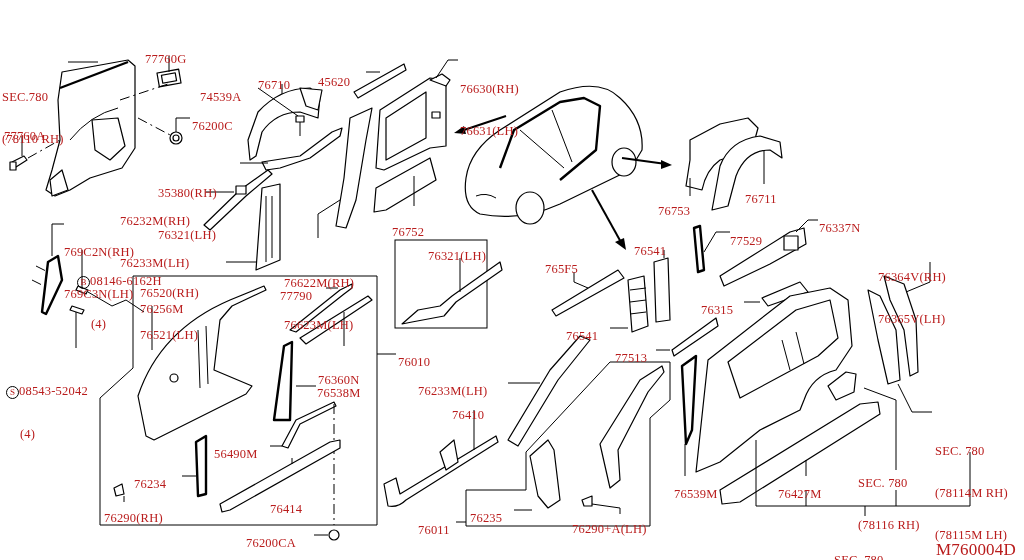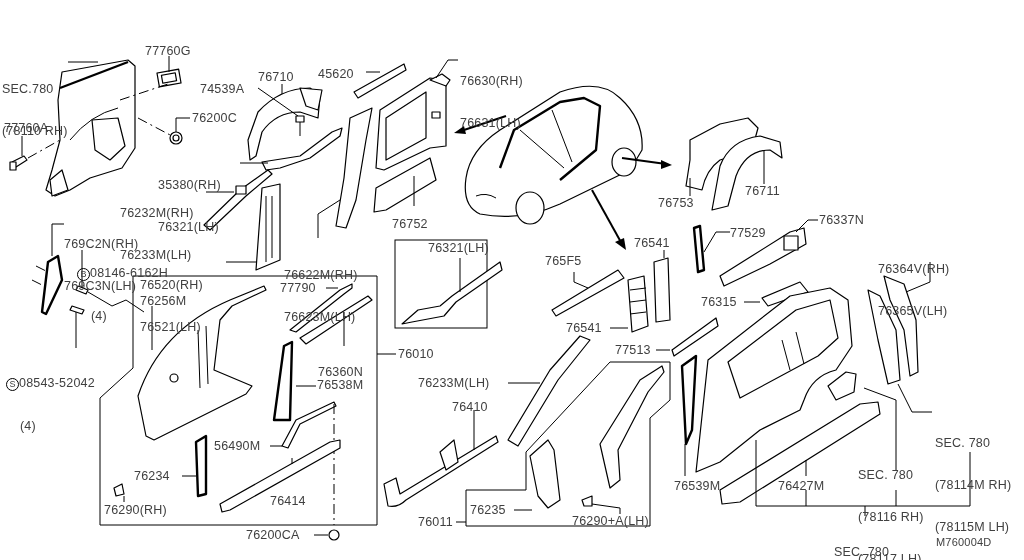--- a/index.html
+++ b/index.html
@@ -1,21 +1,21 @@
 <!DOCTYPE html>
 <html><head>
 <meta charset="utf-8">
 <style>
   html, body { margin: 0; padding: 0; background: #ffffff; }
   body { width: 1024px; height: 560px; position: relative; overflow: hidden;
          font-family: "DejaVu Sans Mono", monospace; color: #000; }
   #diagram { position: absolute; left: 0; top: 0; width: 1024px; height: 560px; }
-  .lbl { position: absolute; font-family: Liberation Sans, sans-serif;
-         font-size: 12.5px; line-height: 14px; letter-spacing: 0.2px; white-space: pre; color: #404040; }
-  .lbl.big { font-size: 11px; }
+  .lbl { position: absolute; font-family: Liberation Serif, serif;
+         font-size: 12.5px; line-height: 14px; letter-spacing: 0.2px; white-space: pre; color: #b91c1c; margin-top: 8px; }
+  .lbl.big { font-size: 17px; }
   .part { fill: #fff; stroke: #000; stroke-width: 1.2; stroke-linejoin: round; }
   .partd { fill: #fff; stroke: #000; stroke-width: 2.4; stroke-linejoin: round; }
   .ln { fill: none; stroke: #000; stroke-width: 1; }
   .dash { fill: none; stroke: #000; stroke-width: 1; stroke-dasharray: 10 4 2 4; }
   .box { fill: none; stroke: #000; stroke-width: 1; }
   .arrow { fill: none; stroke: #000; stroke-width: 2; }
   .arrowhead { fill: #000; stroke: none; }
 </style>
 </head>
 <body>

